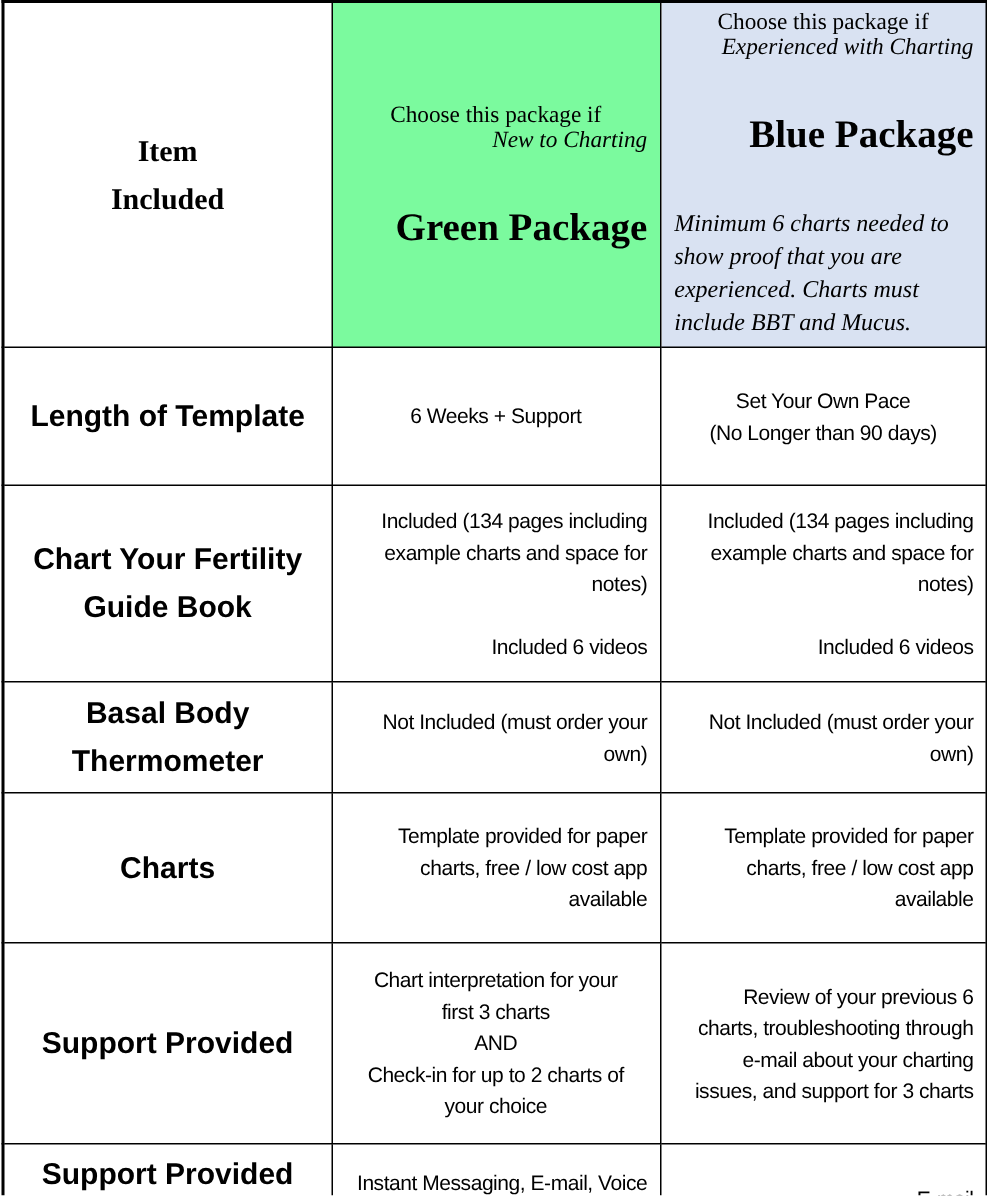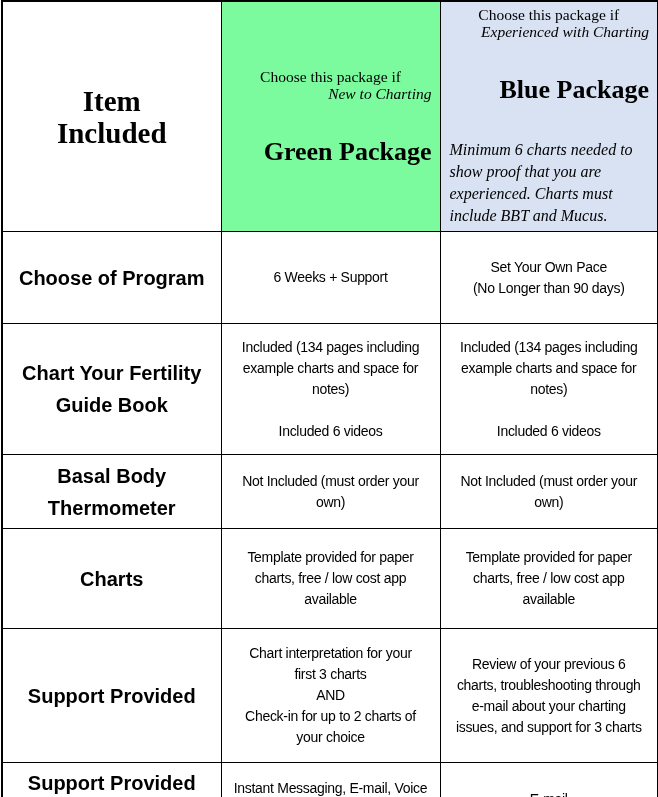--- a/index.html
+++ b/index.html
@@ -62,40 +62,40 @@
     font-style: italic;
     text-align: left;
     line-height: 22px;
     margin-top: 35px;
     padding: 0 1px;
     white-space: pre-line;
   }
   td.item-hdr {
     font-family: "Liberation Serif", serif;
     font-weight: bold;
-    font-size: 29px;
+    font-size: 20px;
     line-height: 32px;
     text-align: center;
     vertical-align: middle;
     padding-bottom: 14px;
     white-space: pre-line;
   }
   
   td.lbl {
     font-weight: bold;
     font-size: 20px;
     line-height: 32px;
     text-align: center;
     white-space: pre-line;
   }
   td.cell {
     font-size: 14px;
     letter-spacing: -0.3px;
     line-height: 21px;
-    text-align: center;
+    text-align: right;
     white-space: pre-line;
     padding: 2px 6px;
   }
   td.cell-center { text-align: center; }
   td.cell-top {
     vertical-align: top;
     padding-top: 21px;
   }
 </style>
 </head>
@@ -123,21 +123,21 @@
         <div class="audience">Experienced with Charting</div>
         <div class="pkg-title">Blue Package</div>
         <div class="pkg-note">Minimum 6 charts needed to
 show proof that you are
 experienced. Charts must
 include BBT and Mucus.</div>
       </td>
     </tr>
 
     <tr style="height:92px">
-      <td class="lbl">Choose of Program</td>
+      <td class="lbl">Length of Template</td>
       <td class="cell cell-center cell-top">6 Weeks + Support</td>
       <td class="cell cell-center">Set Your Own Pace
 (No Longer than 90 days)</td>
     </tr>
 
     <tr style="height:131px">
       <td class="lbl">Chart Your Fertility
 Guide Book</td>
       <td class="cell">Included (134 pages including
 example charts and space for

